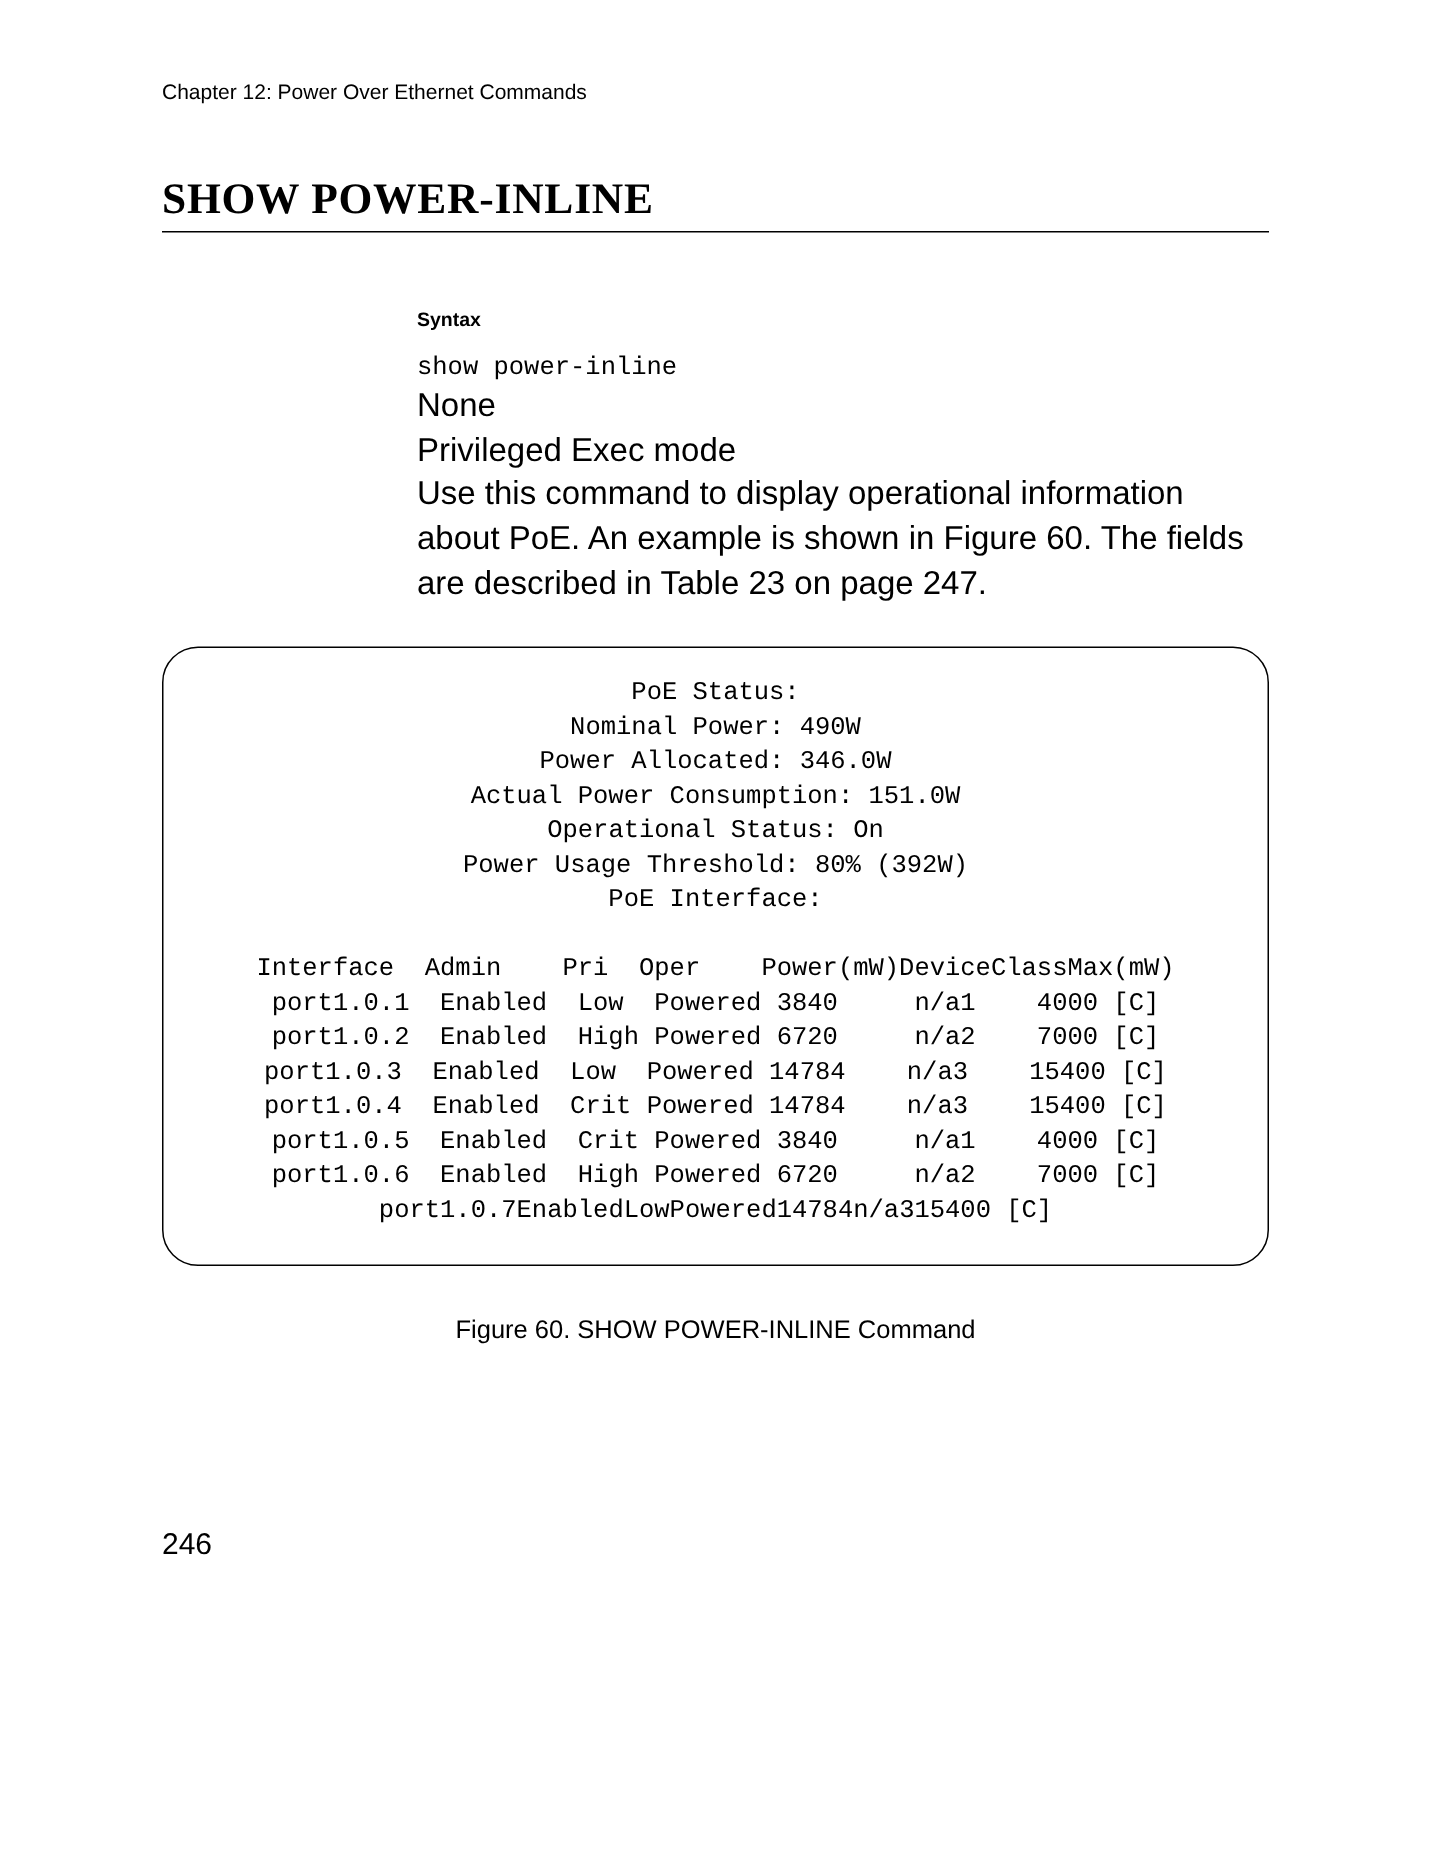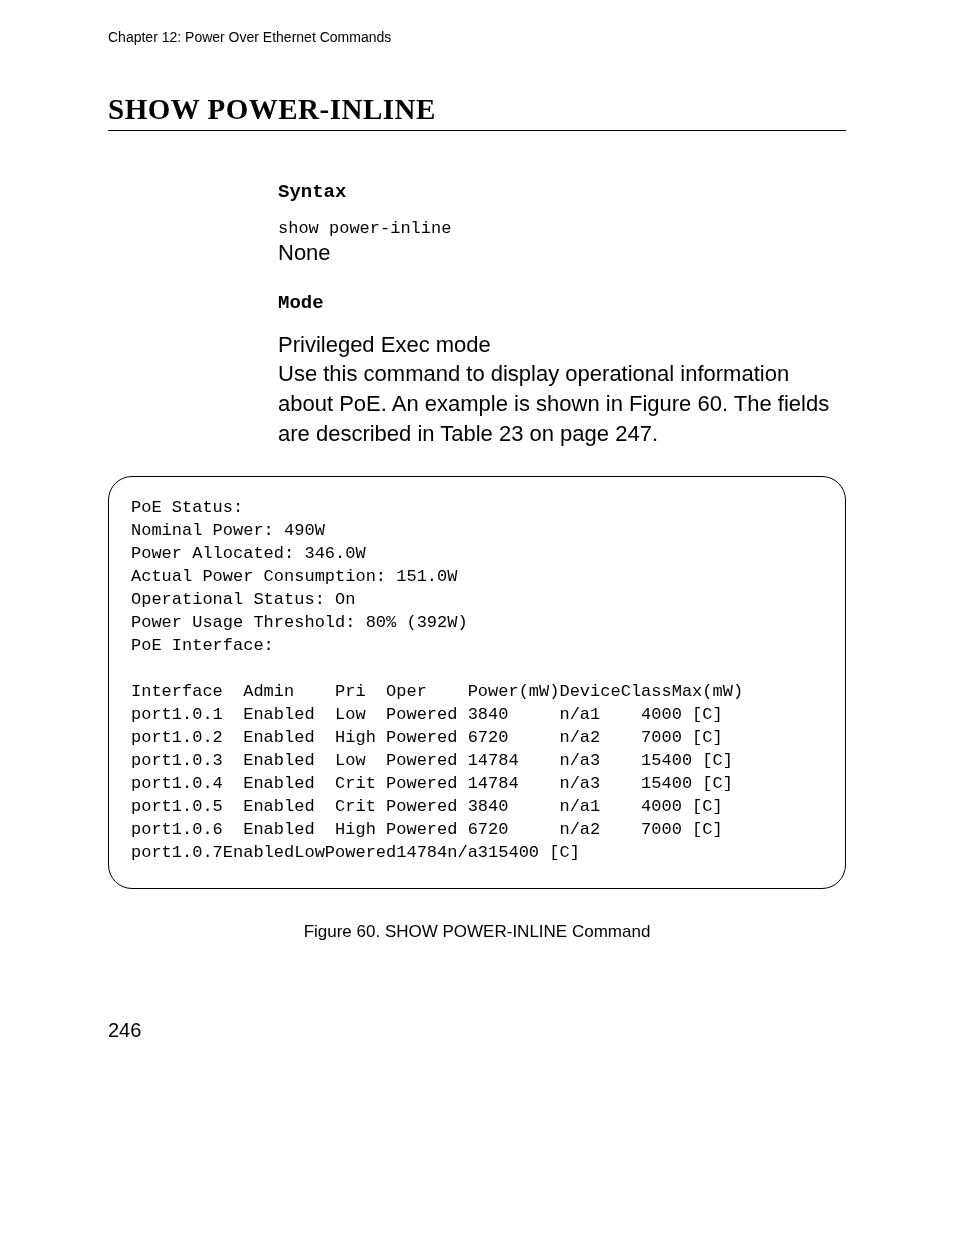--- a/index.html
+++ b/index.html
@@ -10,44 +10,44 @@
     height: 1235px;
     background: #fff;
     font-family: Arial, Helvetica, sans-serif;
     color: #000;
   }
   .page {
     position: relative;
     width: 954px;
     height: 1108px;
     box-sizing: border-box;
-    padding: 29px 108px 0 108px;
+    padding: 53px 108px 0 108px;
   }
   .chapter-header {
     font-size: 14px;
     font-family: Arial, Helvetica, sans-serif;
     margin-bottom: 48px;
   }
   .title {
     font-family: "Times New Roman", Times, serif;
     font-weight: bold;
     font-size: 29px;
     letter-spacing: 0.5px;
     border-bottom: 1.5px solid #000;
     padding-bottom: 4px;
     margin-bottom: 50px;
   }
   .body-indent {
     margin-left: 170px;
     margin-right: 0;
   }
   .section-heading {
-    font-family: Liberation Mono, monospace;
+    font-family: Liberation Sans, sans-serif;
     font-weight: bold;
-    font-size: 19px;
+    font-size: 13px;
     margin-top: 24px;
     margin-bottom: 16px;
   }
   .section-heading.first { margin-top: 0; }
   .mono {
     font-family: "Courier New", Courier, monospace;
     font-size: 17px;
     white-space: pre;
   }
   .body-text {
@@ -57,20 +57,21 @@
   }
   .output-box {
     margin-top: 28px;
     border: 1.5px solid #000;
     border-radius: 24px;
     padding: 20px 22px 24px 22px;
     font-family: "Courier New", Courier, monospace;
     font-size: 17px;
     line-height: 1.35;
     white-space: pre;
+    text-align: center;
   }
   .figure-caption {
     font-family: Arial, Helvetica, sans-serif;
     font-size: 17px;
     text-align: center;
     margin-top: 33px;
   }
   .page-number {
     position: absolute;
     left: 108px;
@@ -87,21 +88,20 @@
   <div class="chapter-header">Chapter 12: Power Over Ethernet Commands</div>
 
   <div class="title">SHOW POWER-INLINE</div>
 
   <div class="body-indent">
     <div class="section-heading first">Syntax</div>
     <div class="mono">show power-inline</div>
 
     <div class="body-text">None</div>
 
-    <div class="section-heading">Mode</div>
     <div class="body-text">Privileged Exec mode</div>
 
     <div class="body-text">Use this command to display operational information about PoE. An example is shown in Figure 60. The fields are described in Table 23 on page 247.</div>
   </div>
 
   <div class="output-box"><span>PoE Status:</span>
 <span>Nominal Power: 490W</span>
 <span>Power Allocated: 346.0W</span>
 <span>Actual Power Consumption: 151.0W</span>
 <span>Operational Status: On</span>

